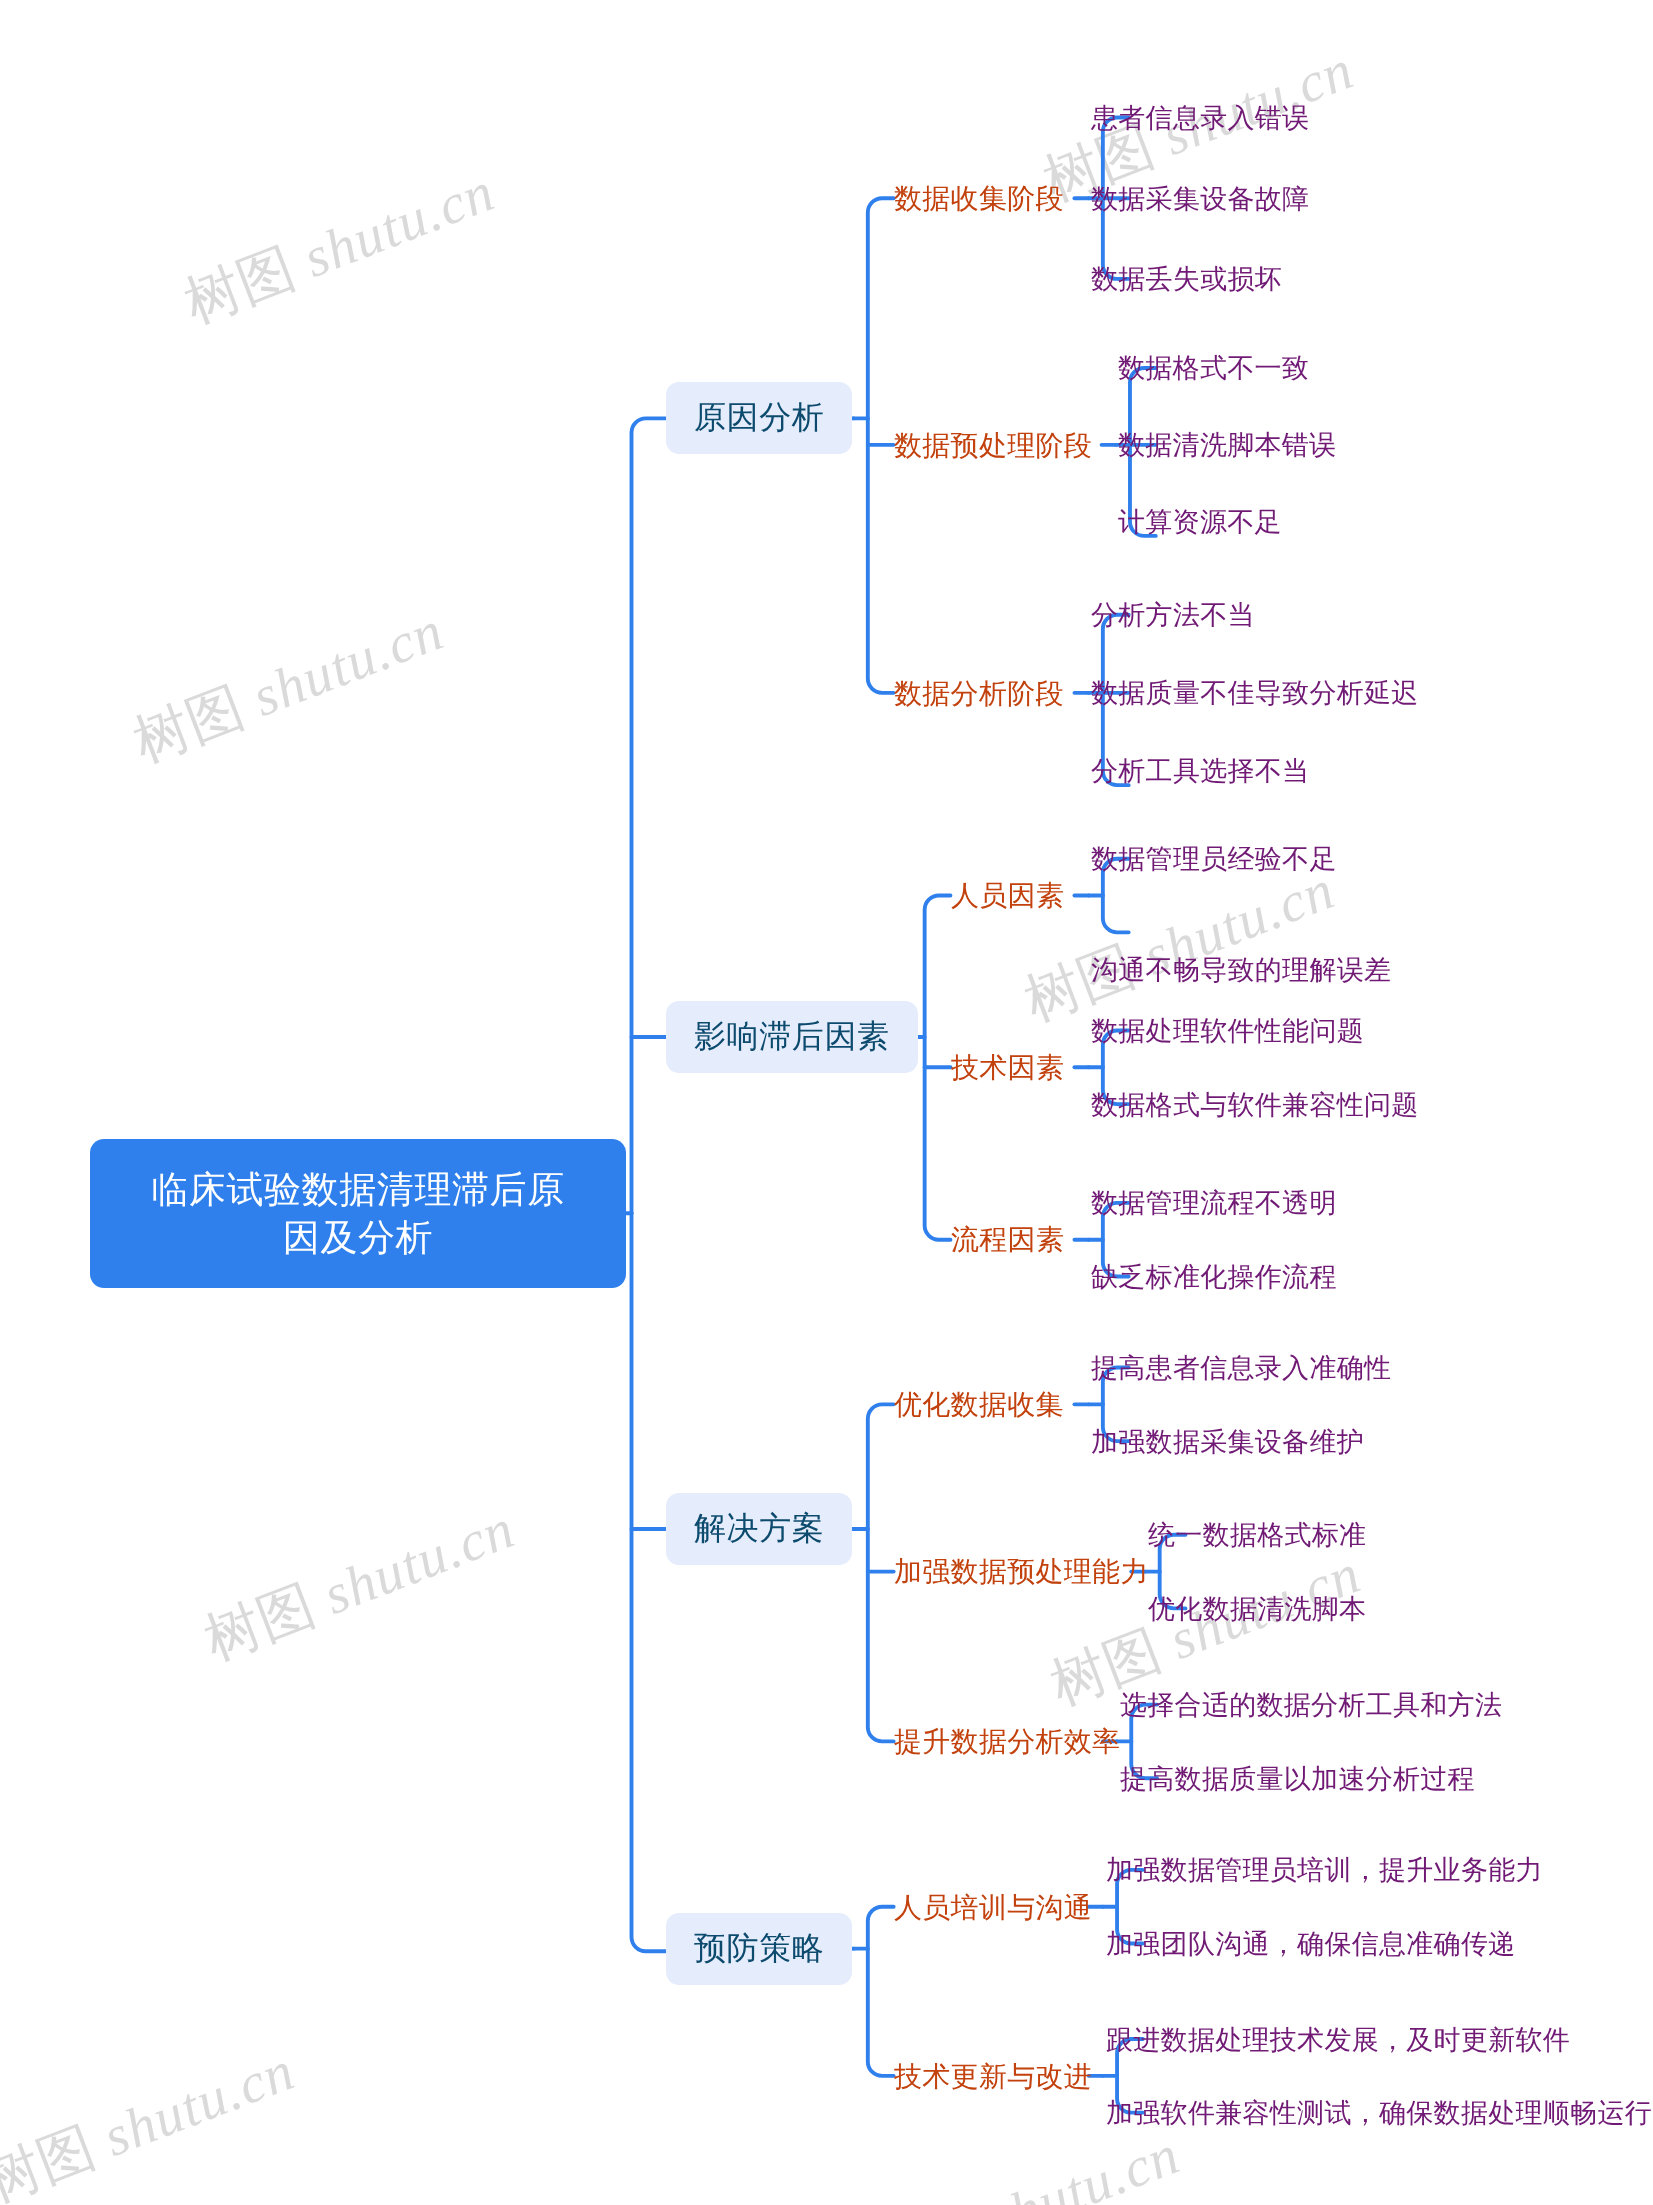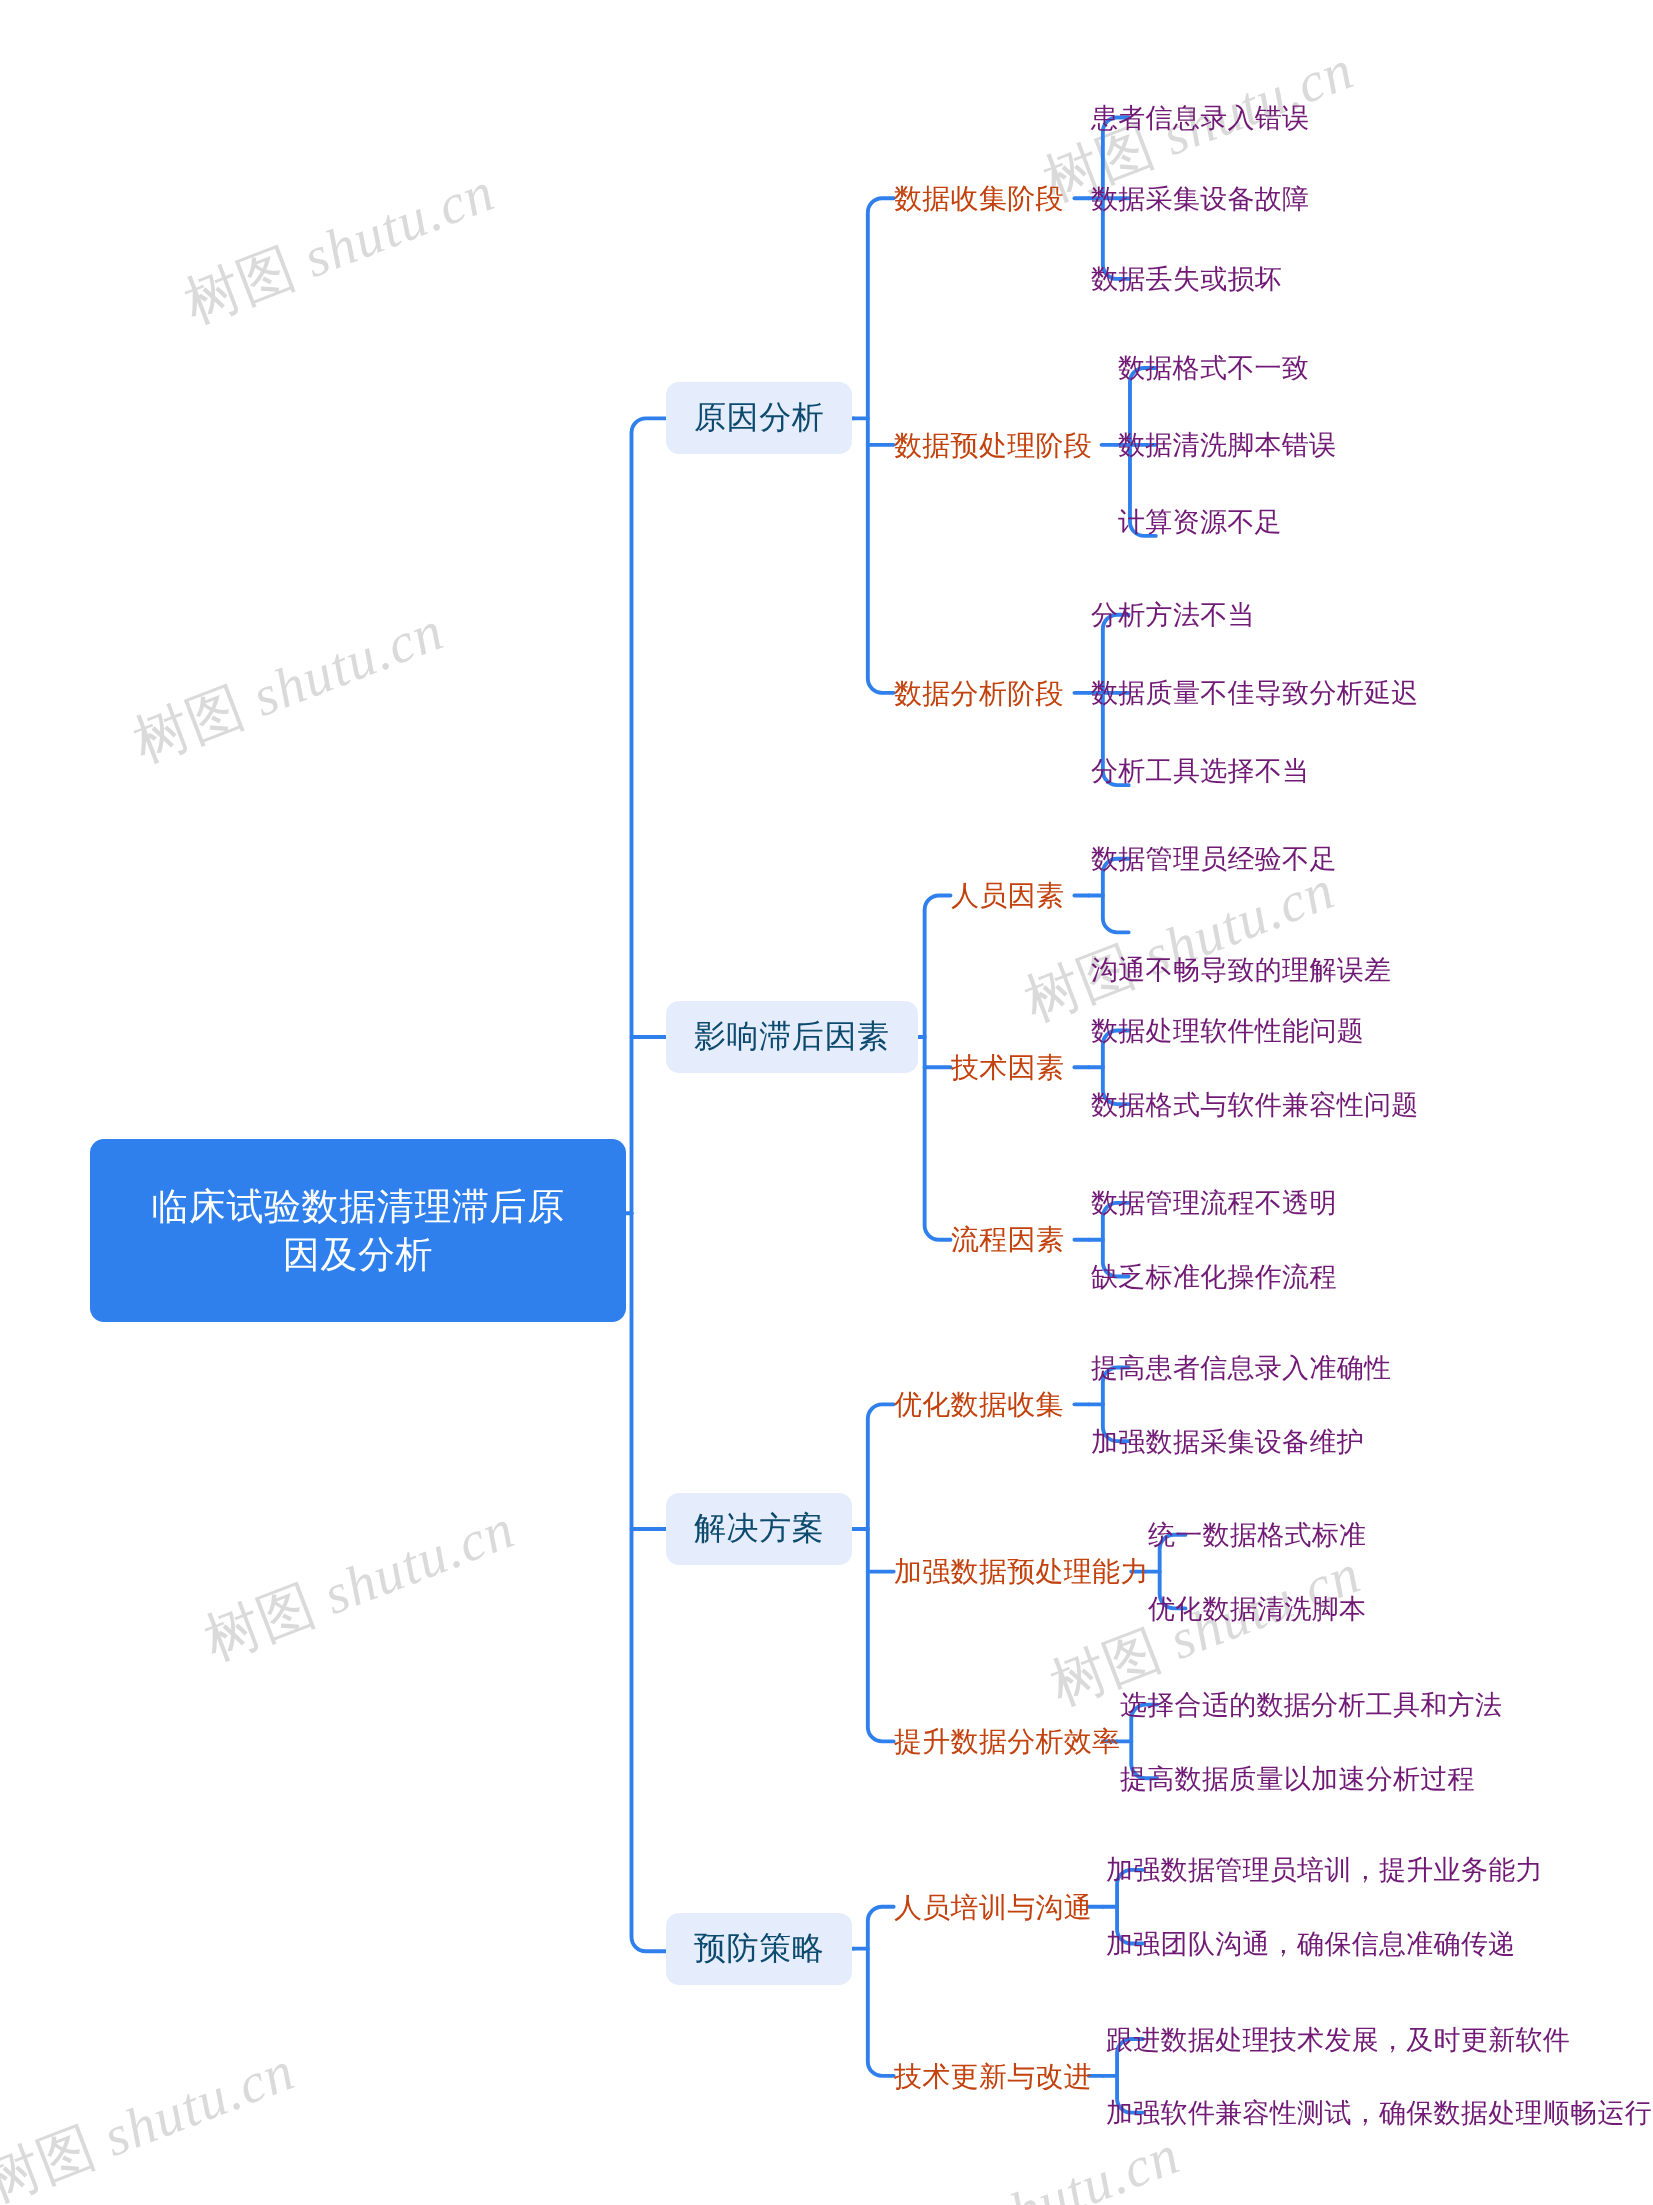--- a/index.html
+++ b/index.html
@@ -20,21 +20,21 @@
   .wm .cn{font-family:"Liberation Sans","DejaVu Sans",sans-serif;font-style:normal;letter-spacing:0;}
 
   
   #wires{position:absolute;left:0;top:0;width:1653px;height:2205px;z-index:10;}
 
   
   .node{position:absolute;z-index:20;display:flex;align-items:center;}
 
   .root{
     background:#2f80ed;color:#ffffff;border-radius:14px;
-    width:536px;height:183px;left:90px;top:1139px;
+    width:536px;height:149px;left:90px;top:1139px;
     justify-content:center;text-align:center;
     font-size:37px;line-height:1.28;letter-spacing:0.6px;
     padding:0 22px;box-sizing:border-box;
   }
   .root span{display:block;}
 
   .branch{
     background:#e5ecfb;color:#0c4a6e;border-radius:13px;
     height:72px;padding:0 28px;box-sizing:border-box;
     font-size:32px;letter-spacing:0.6px;white-space:nowrap;

